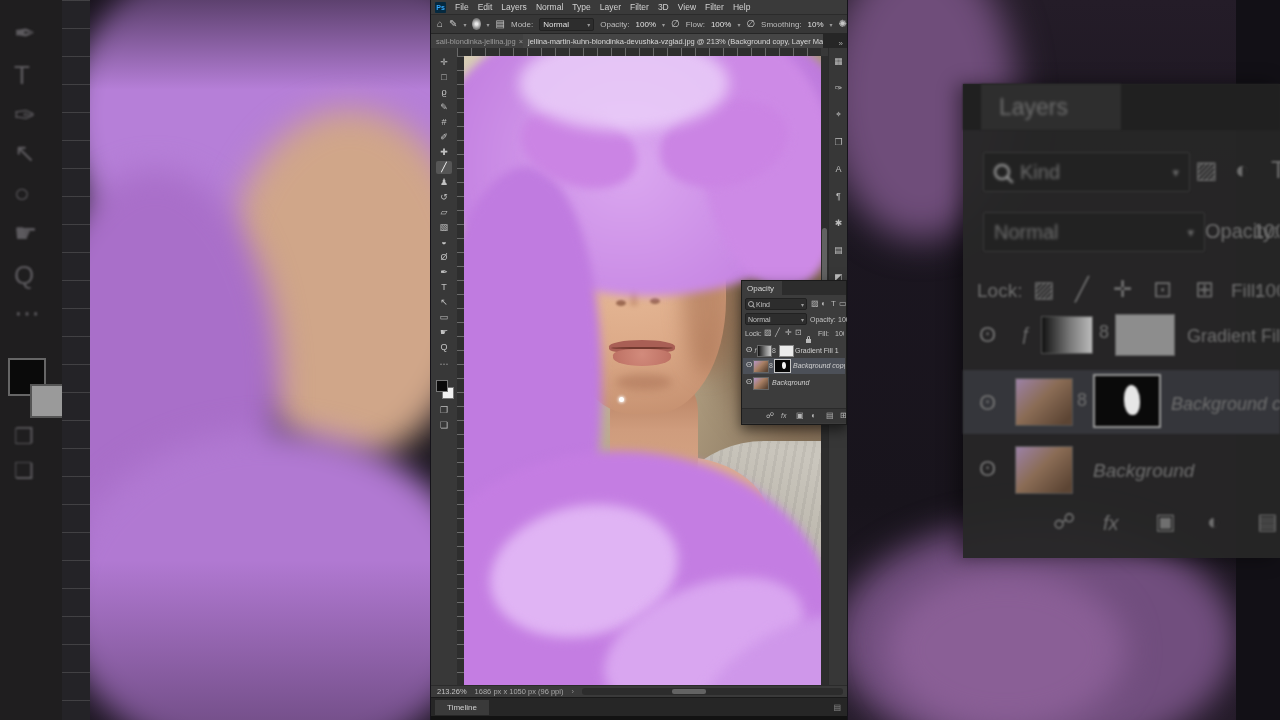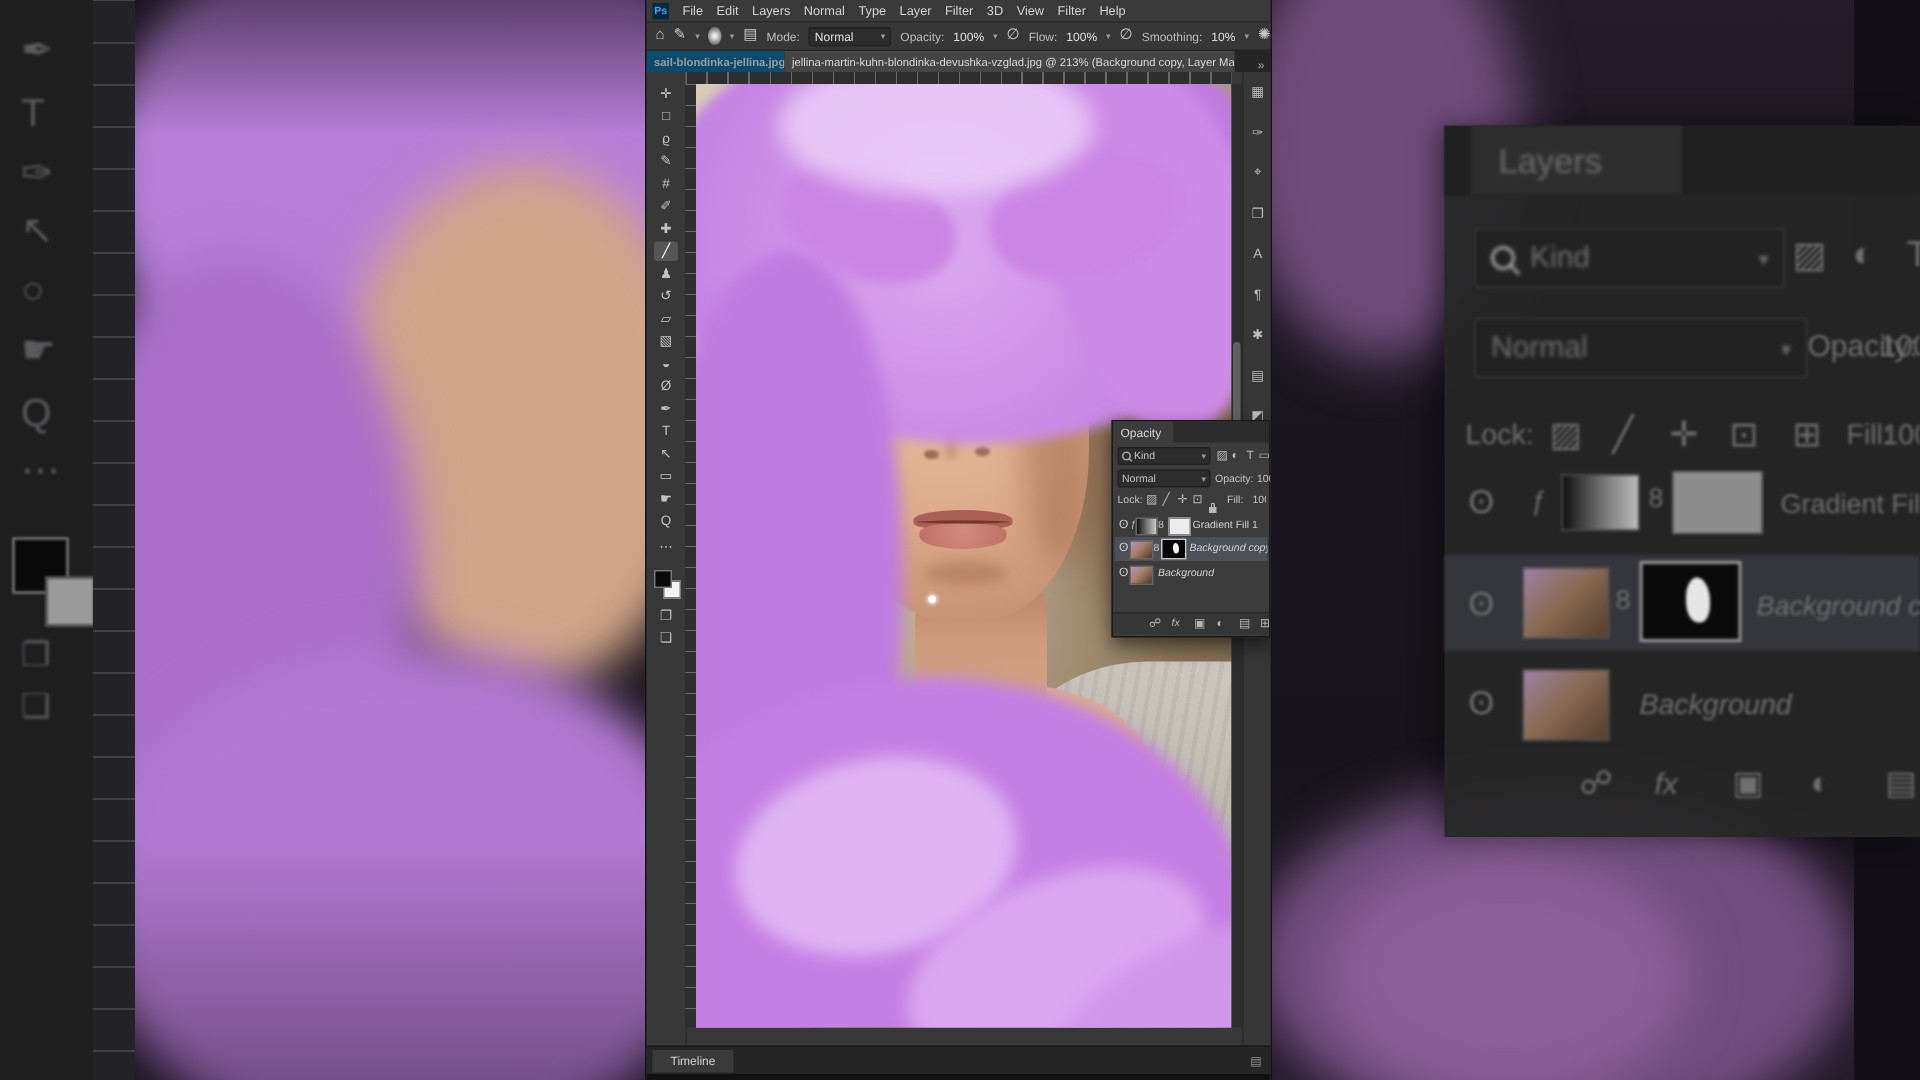--- a/index.html
+++ b/index.html
@@ -39,21 +39,21 @@
       display:flex;align-items:center;gap:6px;padding-left:6px;box-sizing:border-box;}
   .opt-icon{font-size:10px;color:#c6c6c6;line-height:1;}
   .opt-label{font-size:8px;color:#bdbdbd;white-space:nowrap;}
   .opt-value{font-size:8px;color:#e0e0e0;white-space:nowrap;}
   .opt-caret{font-size:6px;color:#9a9a9a;}
   .opt-select{display:flex;align-items:center;justify-content:space-between;width:78px;height:13px;
       background:#2d2d2d;border:1px solid #222;border-radius:2px;padding:0 3px;box-sizing:border-box;}
   .brush-dot{width:12px;height:12px;border-radius:50%;background:radial-gradient(circle,#e8e8e8 15%,#8a8a8a 60%,#4a4a4a 100%);}
   #tabbar{left:0;top:33px;width:416px;height:15px;background:#262626;display:flex;align-items:flex-end;}
   .tab{height:14px;display:flex;align-items:center;padding:0 5px;box-sizing:border-box;overflow:hidden;white-space:nowrap;}
-  .tab-inactive{width:92px;background:#0c4a6e;color:#9b9b9b;font-size:7.5px;gap:3px;font-weight:bold;}
+  .tab-inactive{width:92px;background:#404040;color:#9b9b9b;font-size:7.5px;gap:3px;}
   .tab-active{width:300px;background:#454545;color:#d8d8d8;font-size:7.5px;}
   #tab-overflow{margin-left:auto;color:#a8a8a8;font-size:8px;padding-right:4px;}
   
   #toolstrip{left:0;top:48px;width:26px;height:649px;background:#383838;border-right:1px solid #2b2b2b;}
   .tool{position:absolute;left:5px;width:16px;height:13px;display:flex;align-items:center;justify-content:center;
         font-size:9px;color:#c2c2c2;line-height:1;}
   .tool.selected{background:#565656;border-radius:2px;color:#fff;}
   .swatch{position:absolute;border:1px solid #777;}
   
   #ruler-v{left:26px;top:56px;width:7px;height:629px;background:#2e2e2e;border-right:1px solid #222;
@@ -407,20 +407,28 @@
       <div id="lp-bottom">
         <span class="lpb-icon" style="left:24px;">☍</span>
         <span class="lpb-icon fx" style="left:39px;">fx</span>
         <span class="lpb-icon" style="left:54px;">▣</span>
         <span class="lpb-icon" style="left:69px;">◐</span>
         <span class="lpb-icon" style="left:84px;">▤</span>
         <span class="lpb-icon" style="left:98px;">⊞</span>
       </div>
     </div>
 
+    <div class="abs" id="statusbar">
+      <span class="status-txt">213.26%</span>
+      <span class="status-txt" style="color:#a8a8a8;">1686 px x 1050 px (96 ppi)</span>
+      <span class="status-txt" style="color:#8f8f8f;">›</span>
+      <div id="h-scroll">
+          <div class="thumb"></div>
+        </div>
+    </div>
 
     <div class="abs" id="timelinebar">
       <div id="timeline-tab">
           <span>Timeline</span>
         </div>
       <span id="timeline-icon">▤</span>
     </div>
     <div class="abs" id="video-bottom"></div>
   </div>
 

